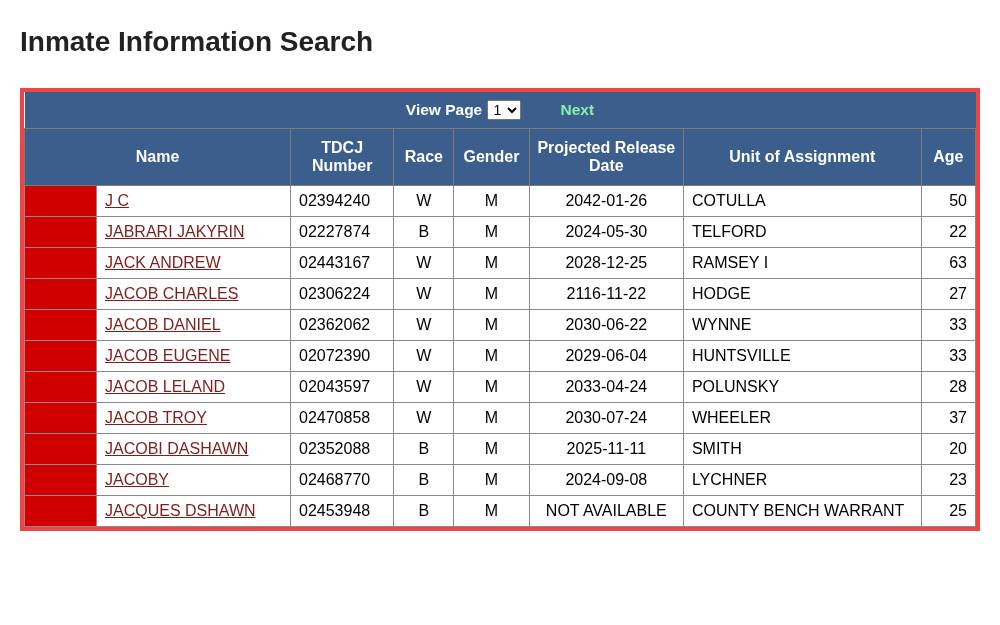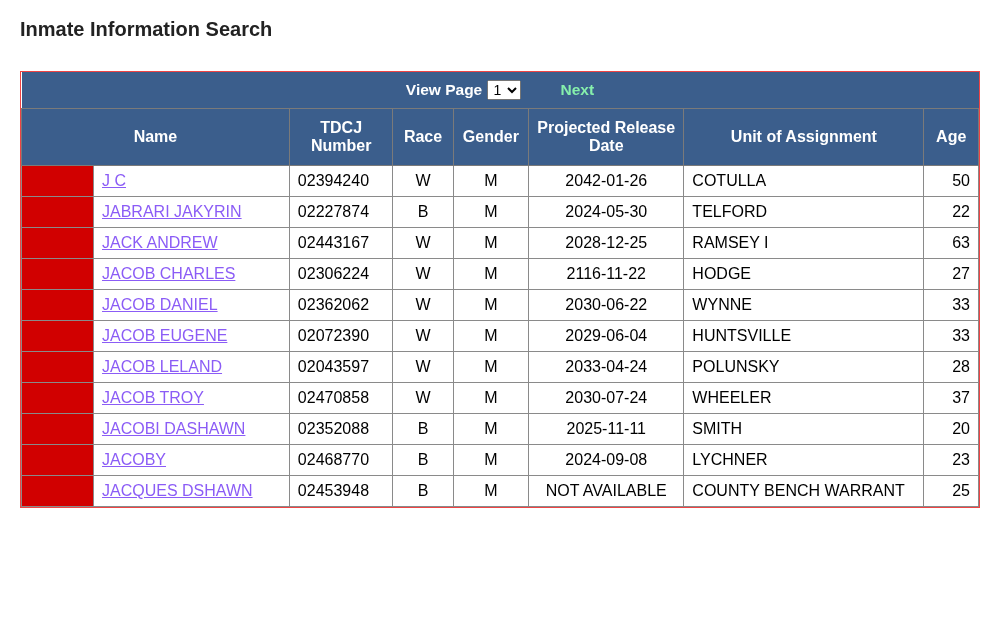--- a/index.html
+++ b/index.html
@@ -4,27 +4,27 @@
 <style>
   body {
     font-family: Arial, Helvetica, sans-serif;
     background: #ffffff;
     margin: 0;
     padding: 18px 20px;
     width: 1000px;
     box-sizing: border-box;
   }
   h1.page-title {
-    font-size: 20px;
+    font-size: 28px;
     font-weight: bold;
     color: #222;
-    margin: 0 0 30px 0;
+    margin: 8px 0 30px 0;
   }
   .table-wrap {
-    border: 1px solid #ef4444;
+    border: 4px solid #ef4444;
   }
   table {
     border-collapse: collapse;
     width: 100%;
     font-size: 15.5px;
   }
   thead .pager-row td {
     background: #3b5e8c;
     color: #ffffff;
     font-weight: bold;
@@ -65,21 +65,21 @@
   tbody td.redcol {
     background: #d10000;
     border: 1px solid #8a8a8a;
     width: 55px;
     min-width: 55px;
   }
   tbody td.namecell {
     width: 200px;
   }
   tbody td.namecell a {
-    color: #8b5cf6;
+    color: #7f1d1d;
     text-decoration: underline;
   }
   tbody td.numcell { width: 90px; margin-left: 35px; }
   tbody td.racecell { width: 45px; text-align: center;}
   tbody td.gendercell { width: 60px; text-align: center;}
   tbody td.datecell { width: 150px; text-align: center;}
   tbody td.unitcell { width: 250px; }
   tbody td.agecell { width: 40px; text-align: right;}
 </style>
 </head>

